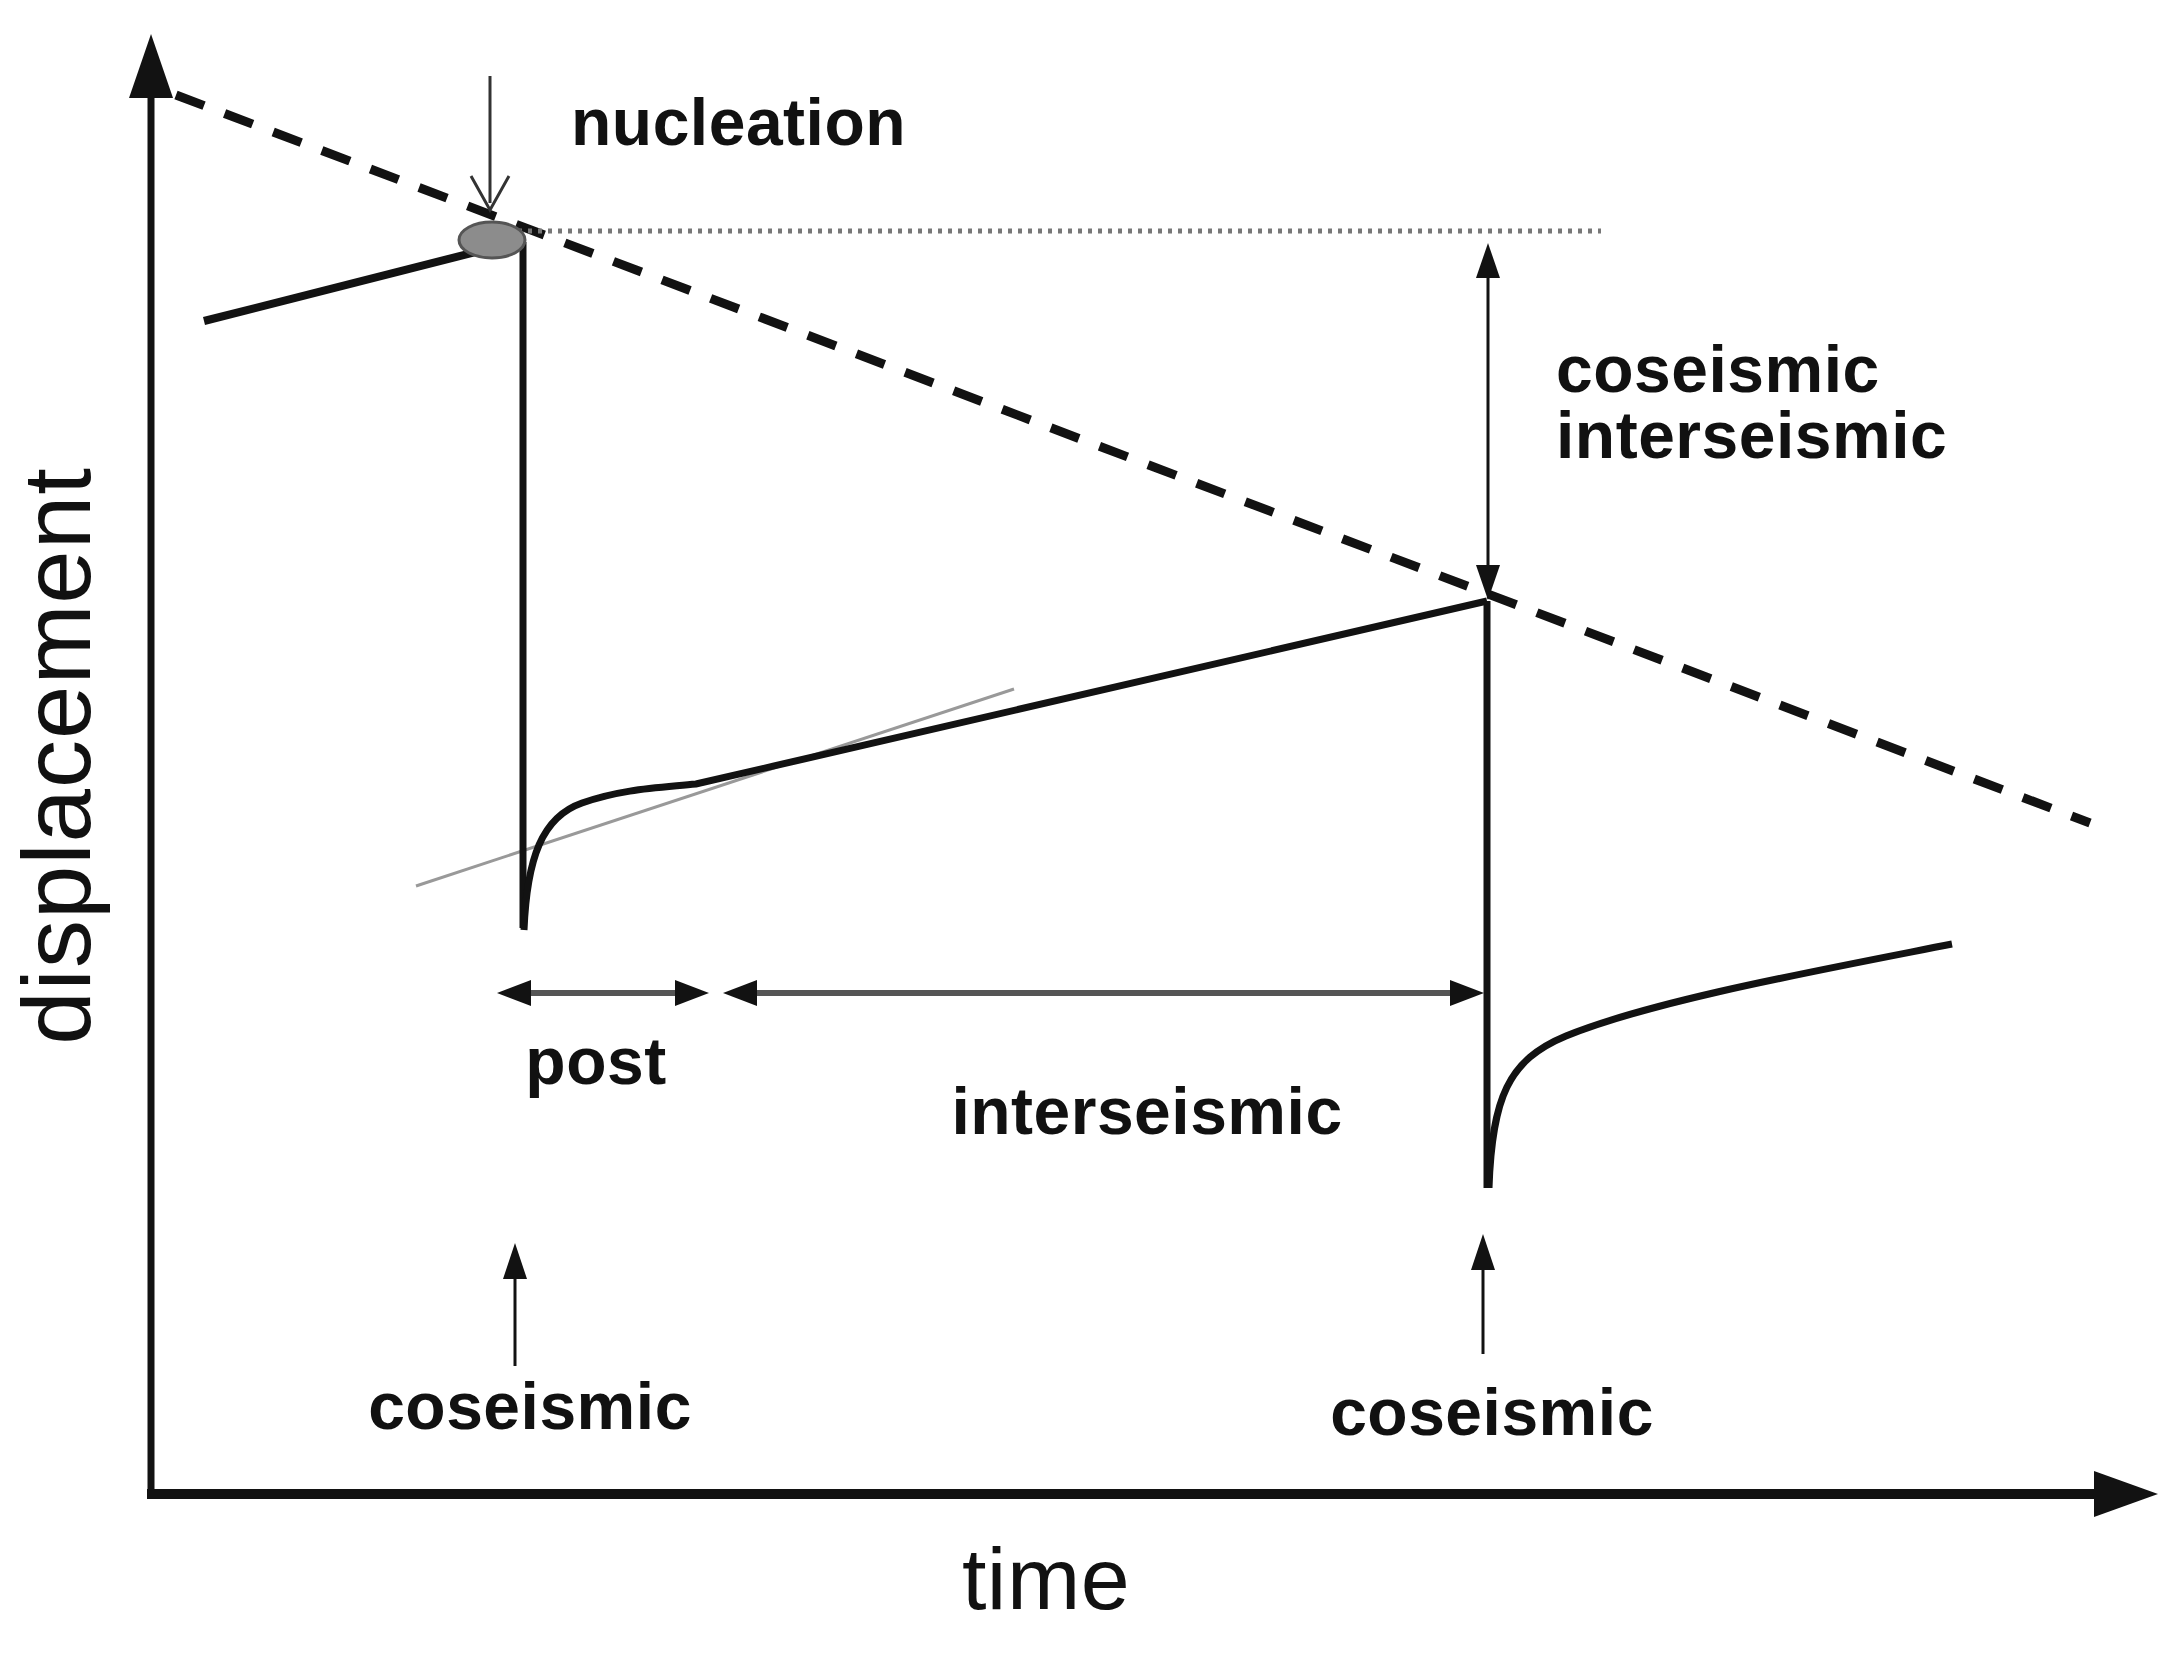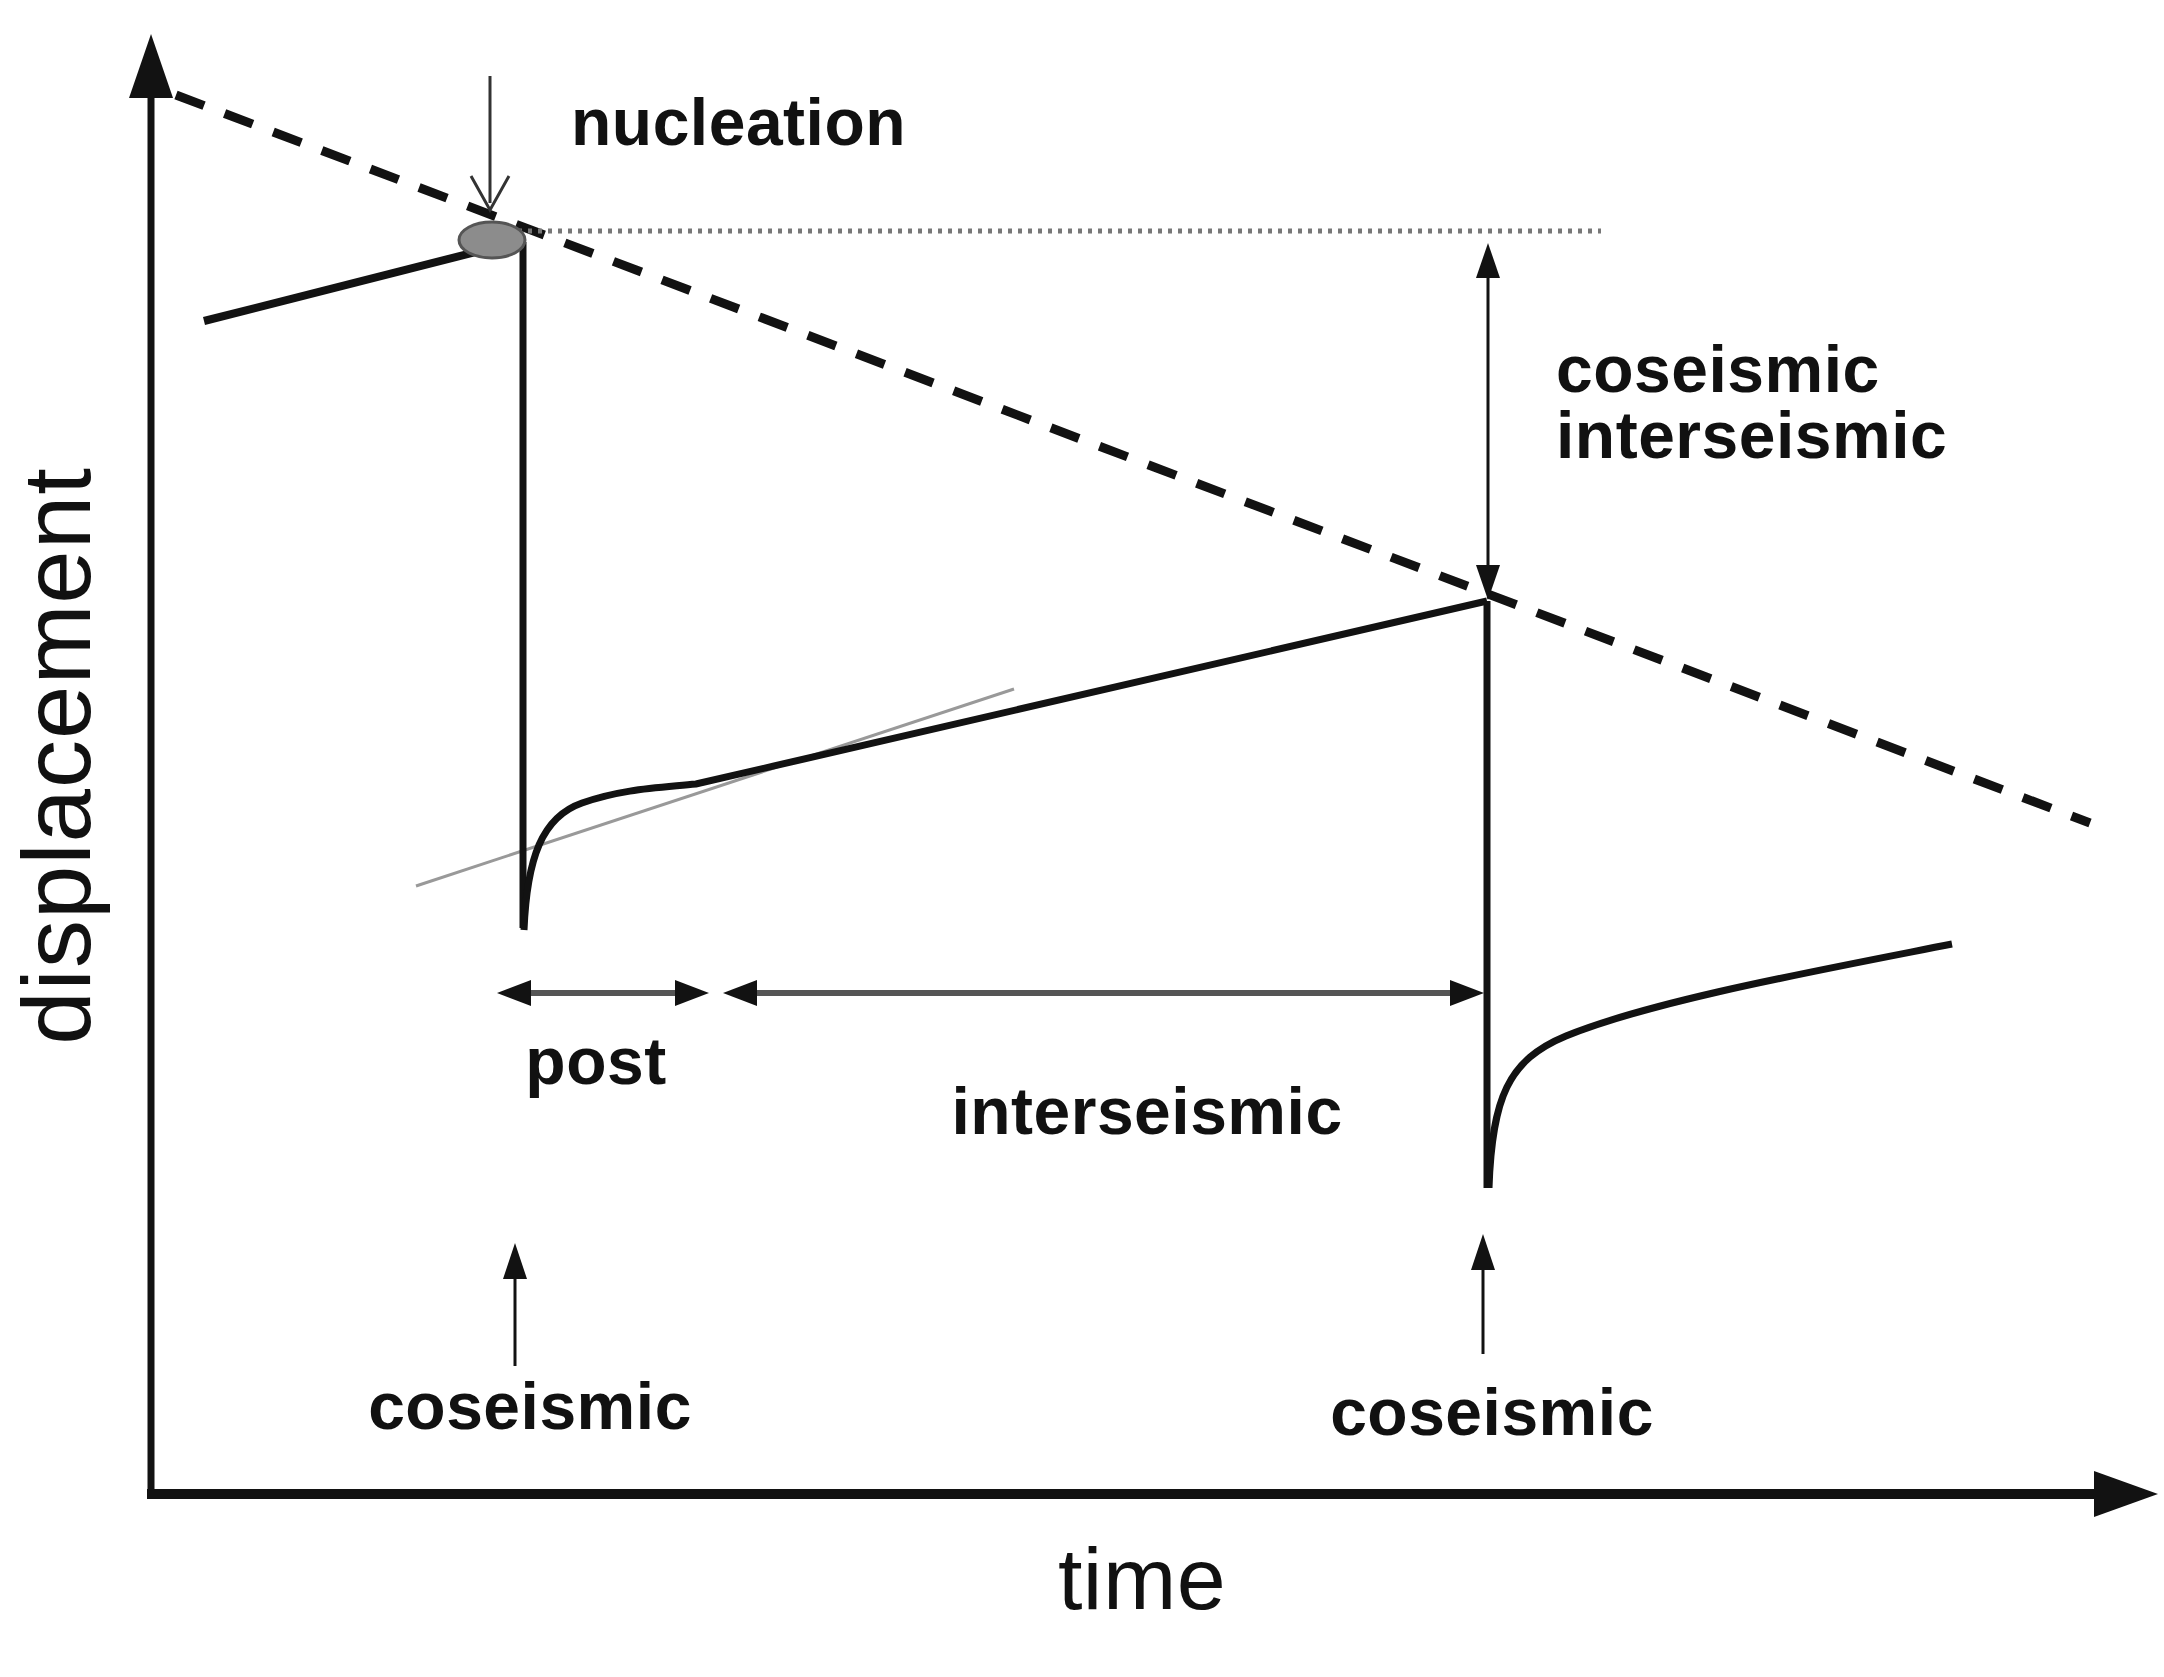--- a/index.html
+++ b/index.html
@@ -24,21 +24,21 @@
   #y-axis-label{
     font-weight:400;
     font-size:96px;
     left:57px;top:756px;
     transform:translate(-50%,-50%) rotate(-90deg);
     letter-spacing:1px;
   }
   #x-axis-label{
     font-weight:400;
     font-size:88px;
-    left:1142px;top:1528px;
+    left:1046px;top:1528px;
   }
   #nucleation-label{left:571px;top:84px;}
   #permanent-deformation-label{left:1556px;top:336px;line-height:66px;}
   #post-seismic-label{left:596px;top:1024px;line-height:74px;}
   #interseismic-label{left:1147px;top:1073px;}
   #coseismic-first-label{left:530px;top:1368px;}
   #coseismic-second-label{left:1492px;top:1374px;}
 </style>
 </head>
 <body>

